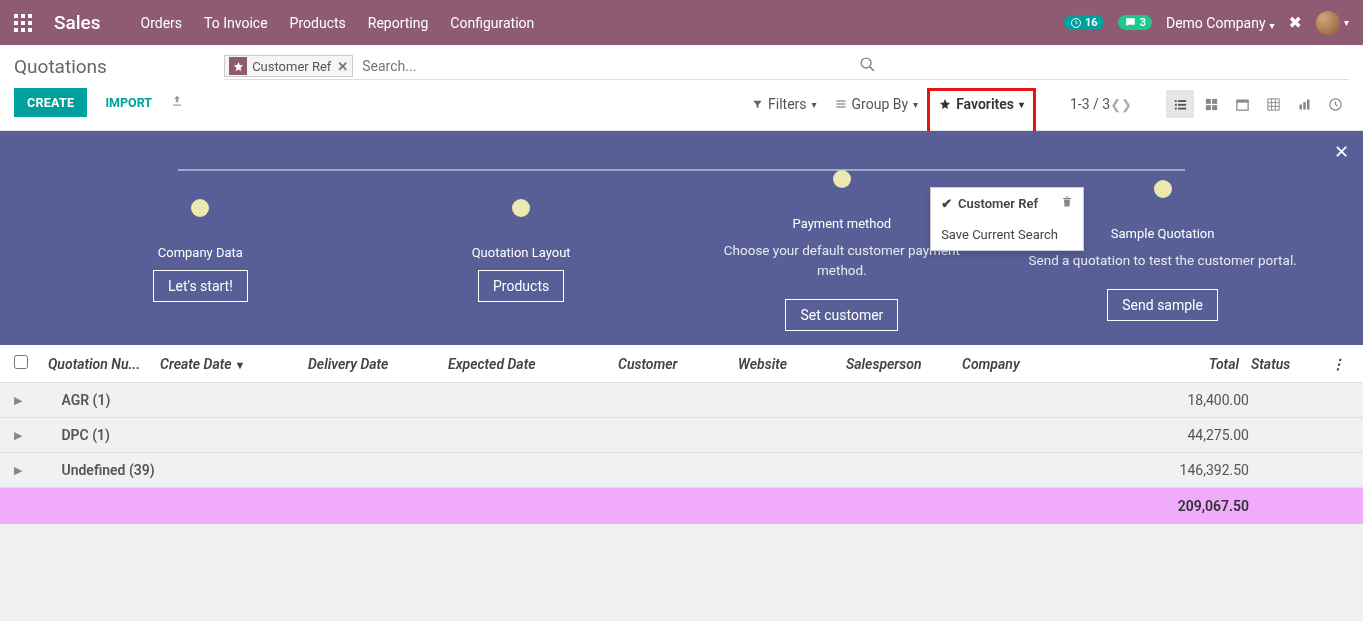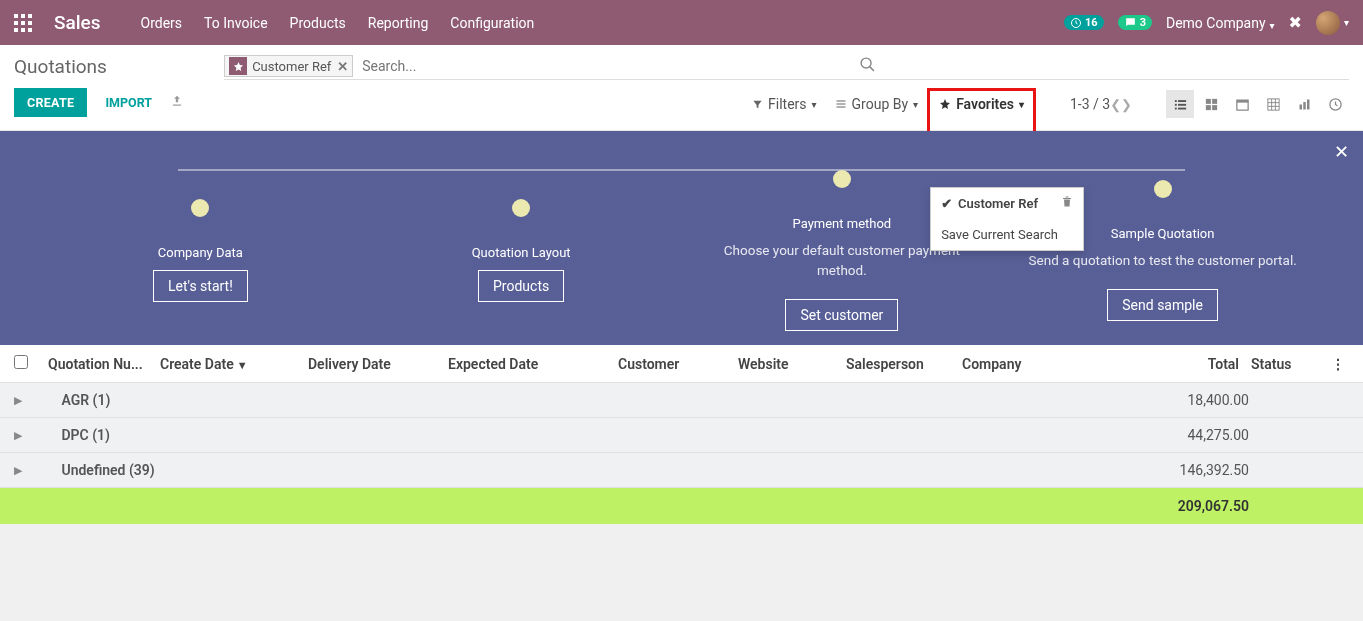--- a/index.html
+++ b/index.html
@@ -51,41 +51,41 @@
 .onboard-banner::before { content: ""; position: absolute; inset:0; background: linear-gradient(rgba(80,88,148,0.6), rgba(80,88,148,0.6)); z-index:0; }
 .banner-close { position: absolute; top: 10px; right: 14px; font-size: 18px; color: #fff; cursor: pointer; z-index:3; }
 .progress-line { position: absolute; top: 38px; left: 178px; right: 178px; height: 2px; background: rgba(255,255,255,0.45); z-index:1; }
 .step { flex: 1; text-align: center; position: relative; z-index: 2; padding-top: 25px; }
 .step-dot { width: 18px; height: 18px; background: #ece9b0; border-radius: 50%; margin: 0 auto 28px; }
 .step-title { font-size: 13px; margin-bottom: 10px; }
 .step-desc { font-size: 13.5px; line-height: 1.45; margin-bottom: 18px; color: #e8e8f0; padding: 0 18px; }
 .step-btn { display: inline-block; border: 1px solid #fff; padding: 7px 14px; font-size: 14px; color: #fff; cursor: pointer; }
 
 .table-head { background: #fff; display: flex; align-items: center; padding: 10px 14px; border-bottom: 1px solid #e0e0e0; font-size: 14px; font-weight: 600; color: #444; }
-.table-head .cell, .grow .cell { padding: 0 6px; }
+.table-head .cell, .grow .cell { padding: 0 6px; font-style: italic; }
 .cb-cell { width: 28px; }
 .cb { width: 14px; height: 14px; }
 .col-qnum { width: 112px; white-space: nowrap; overflow: hidden; text-overflow: ellipsis; }
 .col-cdate { width: 148px; }
 .col-ddate { width: 140px; }
 .col-edate { width: 150px; }
 .col-cust { width: 120px; margin-left: 20px; }
 .col-web { width: 108px; }
 .col-sales { width: 116px; }
 .col-comp { width: 120px; }
 .col-total { width: 90px; text-align: right; margin-left: auto; }
 .col-status { width: 80px; padding-left: 10px; }
 .col-menu { width: 24px; text-align: right; cursor: pointer; }
 .sort-caret { font-size: 11px; margin-left: 3px; }
 
 .group-row { background: #eff1f3; display: flex; align-items: center; padding: 9px 14px; font-size: 14px; color: #555; border-bottom: 1px solid #e0e0e0; }
 .arrow-right { margin-right: 5px; color: #888; font-size: 11px; }
 .grp-label { font-weight: 600; margin-left: 34px; }
 .grp-total { margin-left: auto; width: 150px; text-align: right; }
-.footer-row { background: #bef264; display: flex; padding: 10px 14px; font-size: 14px; font-weight: 600; color: #333; }
+.footer-row { background: #f0abfc; display: flex; padding: 10px 14px; font-size: 14px; font-weight: 600; color: #333; }
 .footer-total { margin-left: auto; width: 150px; text-align: right; }
 
 .header-top { display: flex; align-items: flex-start; gap: 40px; }
 .header-left { flex: 0 0 auto; }
 .header-search-block { flex: 1; }
 .search-line { display: flex; align-items: center; border-bottom: 1px solid #ddd; padding-bottom: 2px; }
 </style>
 </head>
 <body>
 

